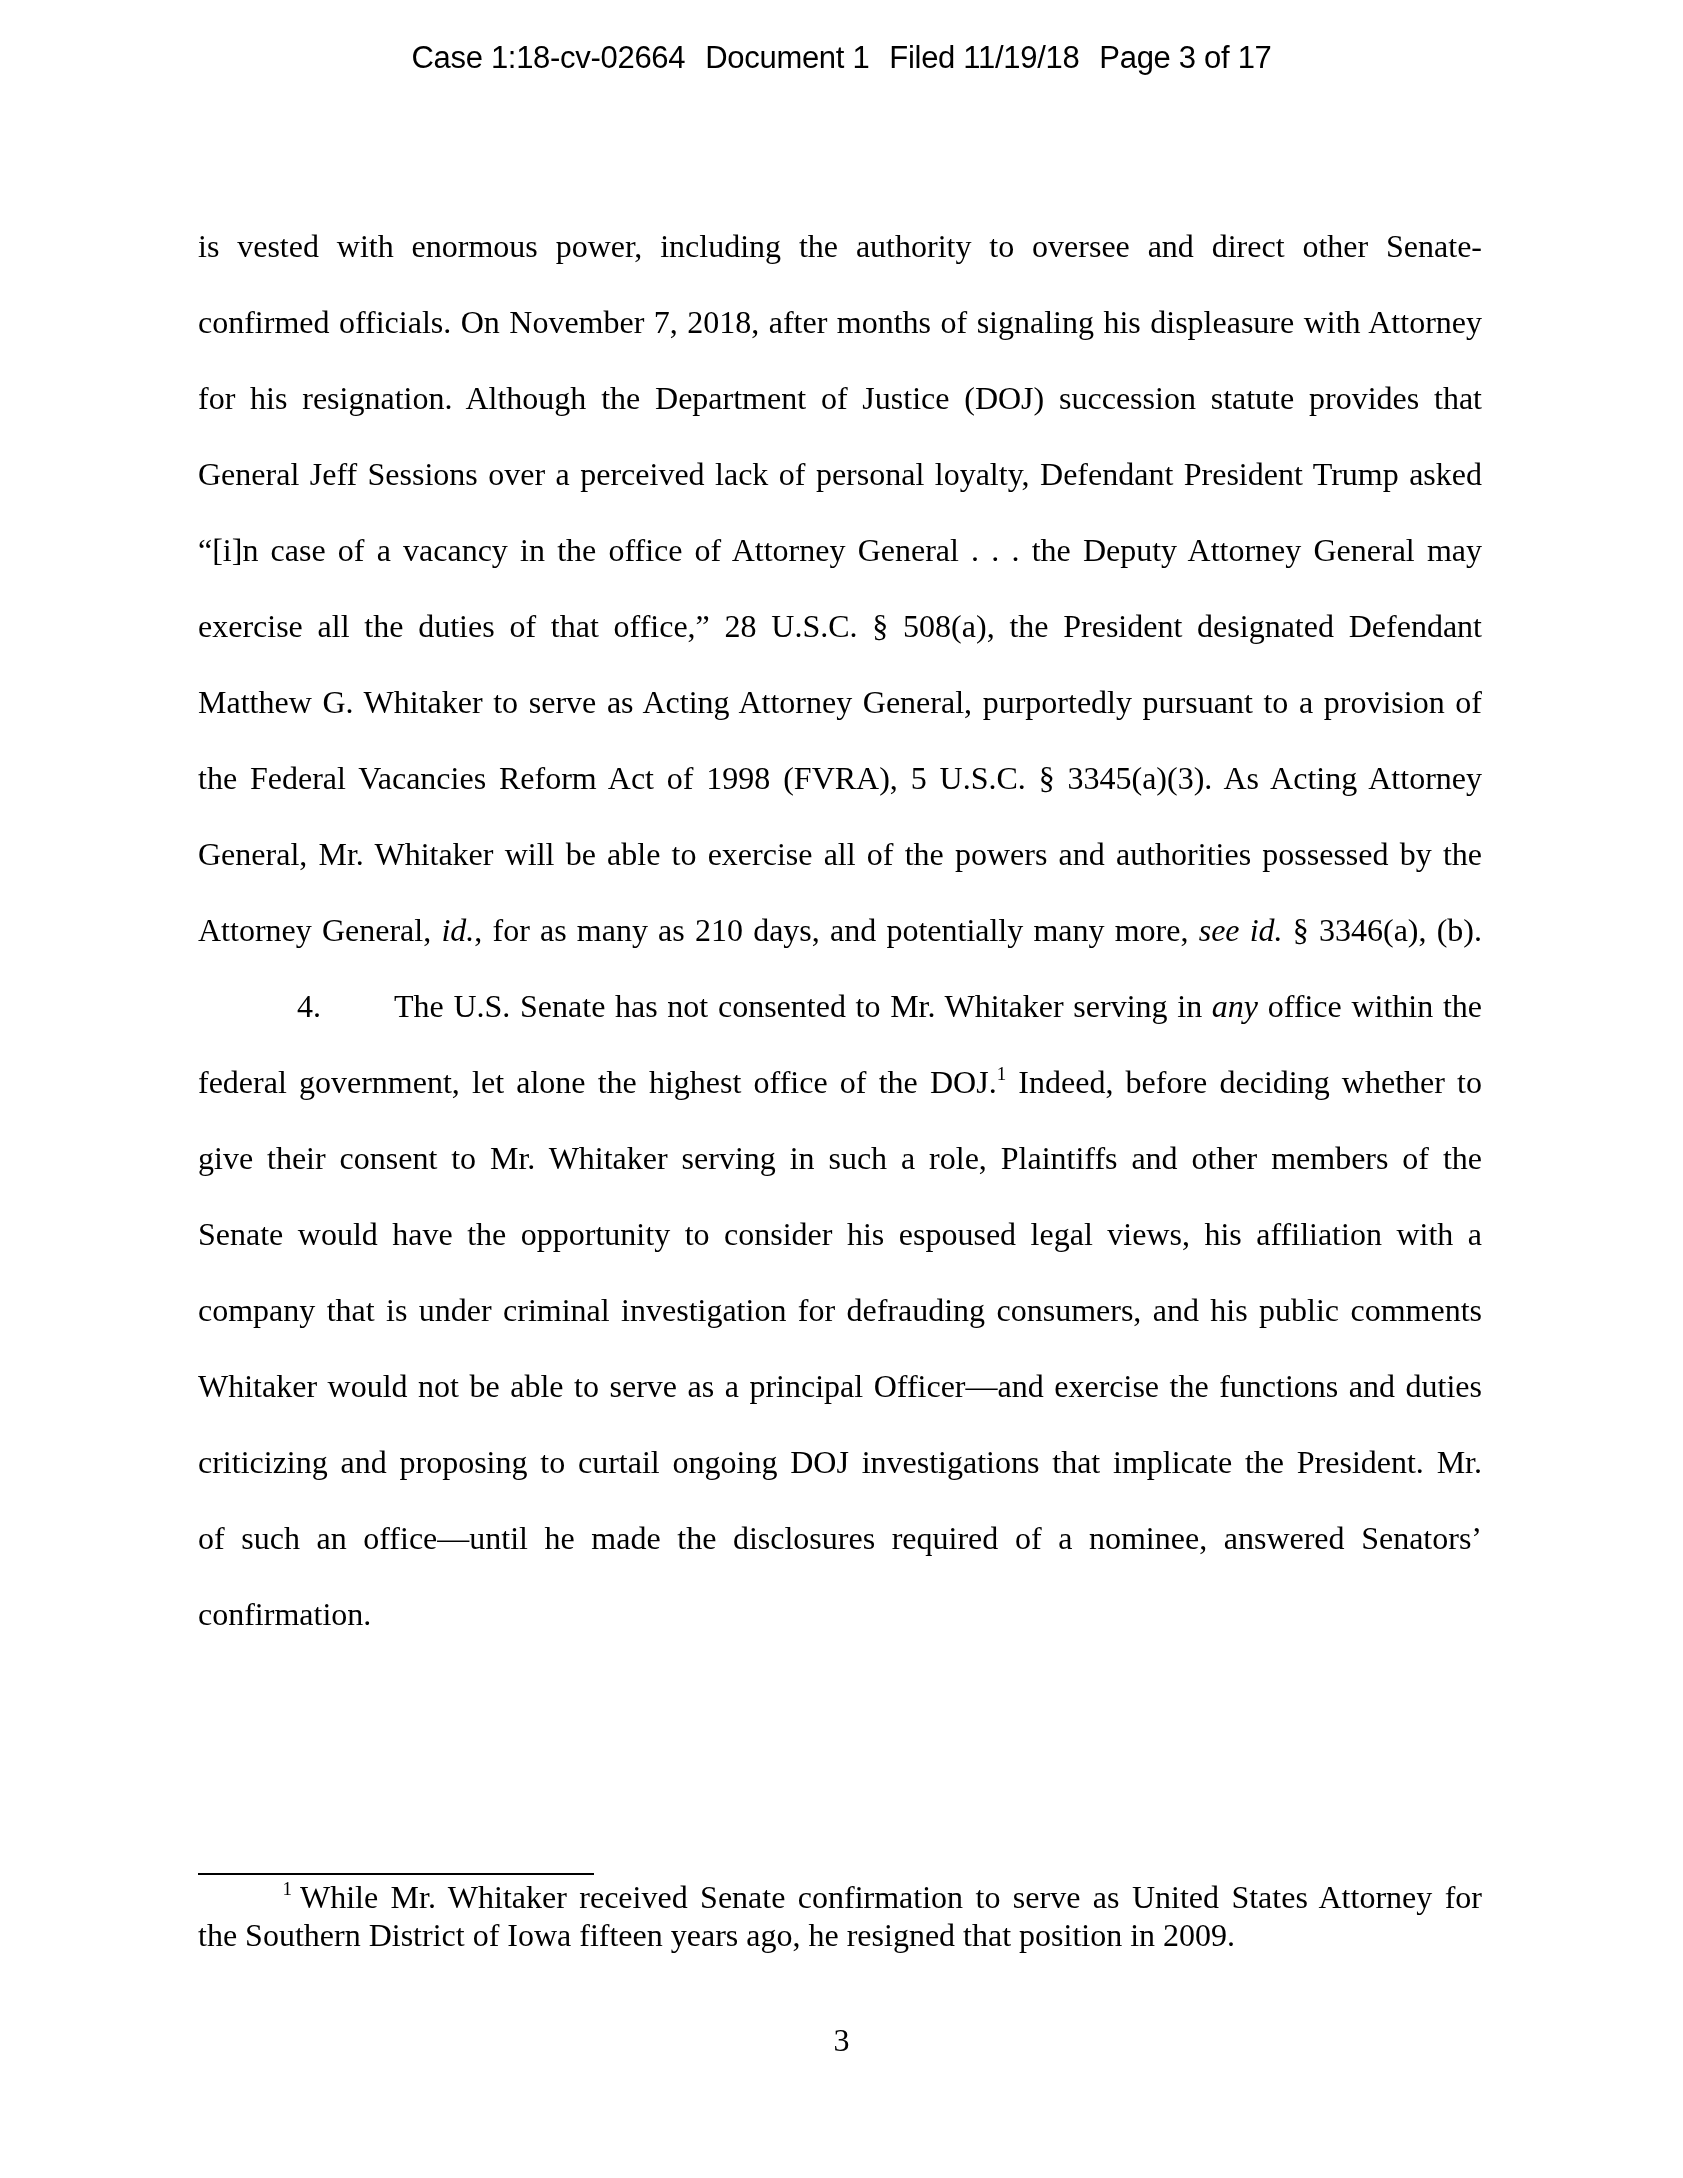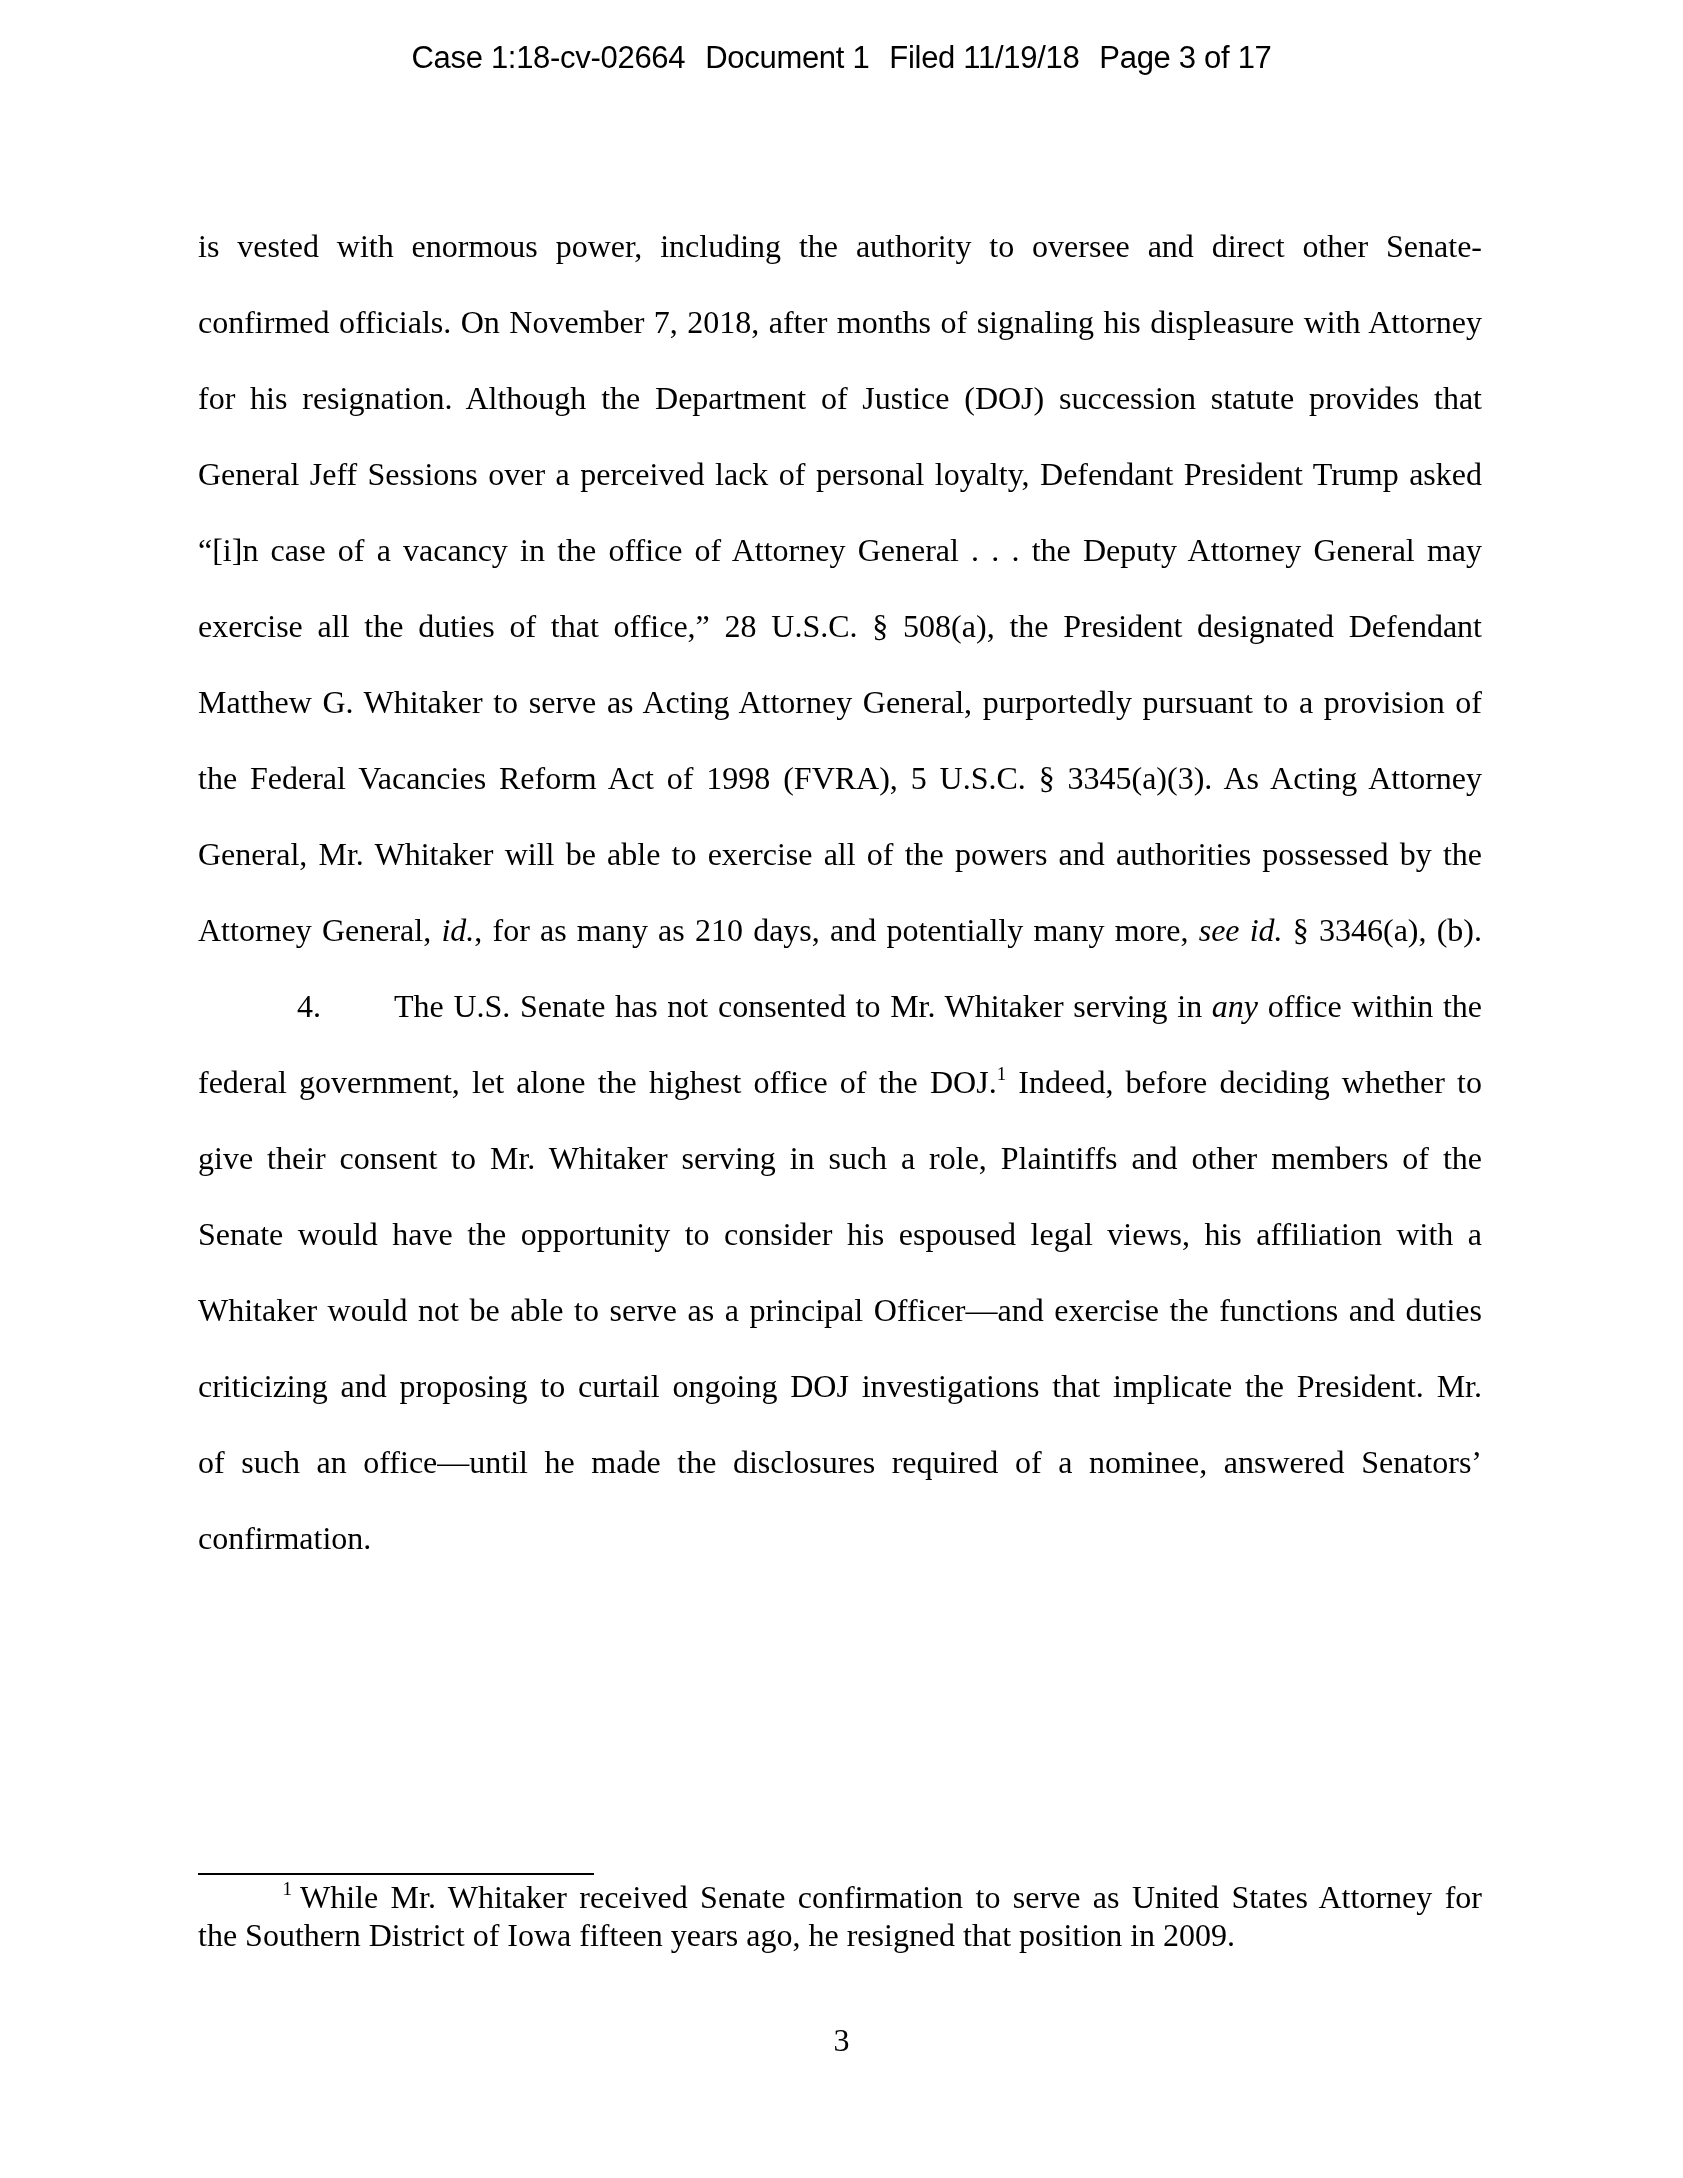--- a/index.html
+++ b/index.html
@@ -60,20 +60,21 @@
     <div class="line"><span class="inner">exercise all the duties of that office,” 28 U.S.C. § 508(a), the President designated Defendant</span></div>
     <div class="line"><span class="inner">Matthew G. Whitaker to serve as Acting Attorney General, purportedly pursuant to a provision of</span></div>
     <div class="line"><span class="inner">the Federal Vacancies Reform Act of 1998 (FVRA), 5 U.S.C. § 3345(a)(3). As Acting Attorney</span></div>
     <div class="line"><span class="inner">General, Mr. Whitaker will be able to exercise all of the powers and authorities possessed by the</span></div>
     <div class="line"><span class="inner"><span>Attorney General, </span><i>id.</i><span>, for as many as 210 days, and potentially many more, </span><i>see id.</i><span> § 3346(a), (b).</span></span></div>
 
     <div class="line indent-line"><span class="para-num">4.</span><span class="inner"><span>The U.S. Senate has not consented to Mr. Whitaker serving in </span><i>any</i><span> office within the</span></span></div>
     <div class="line"><span class="inner"><span>federal government, let alone the highest office of the DOJ.</span><sup class="fn">1</sup><span> Indeed, before deciding whether to</span></span></div>
     <div class="line"><span class="inner">give their consent to Mr. Whitaker serving in such a role, Plaintiffs and other members of the</span></div>
     <div class="line"><span class="inner">Senate would have the opportunity to consider his espoused legal views, his affiliation with a</span></div>
+    <div class="line"><span class="inner">company that is under criminal investigation for defrauding consumers, and  his public comments</span></div>
     <div class="line"><span class="inner">Whitaker would not be able to serve as a principal Officer—and exercise the functions and duties</span></div>
     <div class="line"><span class="inner">criticizing and proposing to curtail ongoing DOJ investigations that implicate the President. Mr.</span></div>
     <div class="line"><span class="inner">of such an office—until he made the disclosures required of a nominee, answered Senators’</span></div>
     <div class="line last"><span class="inner">confirmation.</span></div>
   </div>
 
   <div class="fn-rule"></div>
 
   <div class="footnote">
     <div class="fl first"><span style="display:inline-block;width:102px;text-align:right;padding-right:8px;box-sizing:border-box;font-size:19px;vertical-align:13px;line-height:0;">1</span><span class="inner">While Mr. Whitaker received Senate confirmation to serve as United States Attorney for</span></div>

